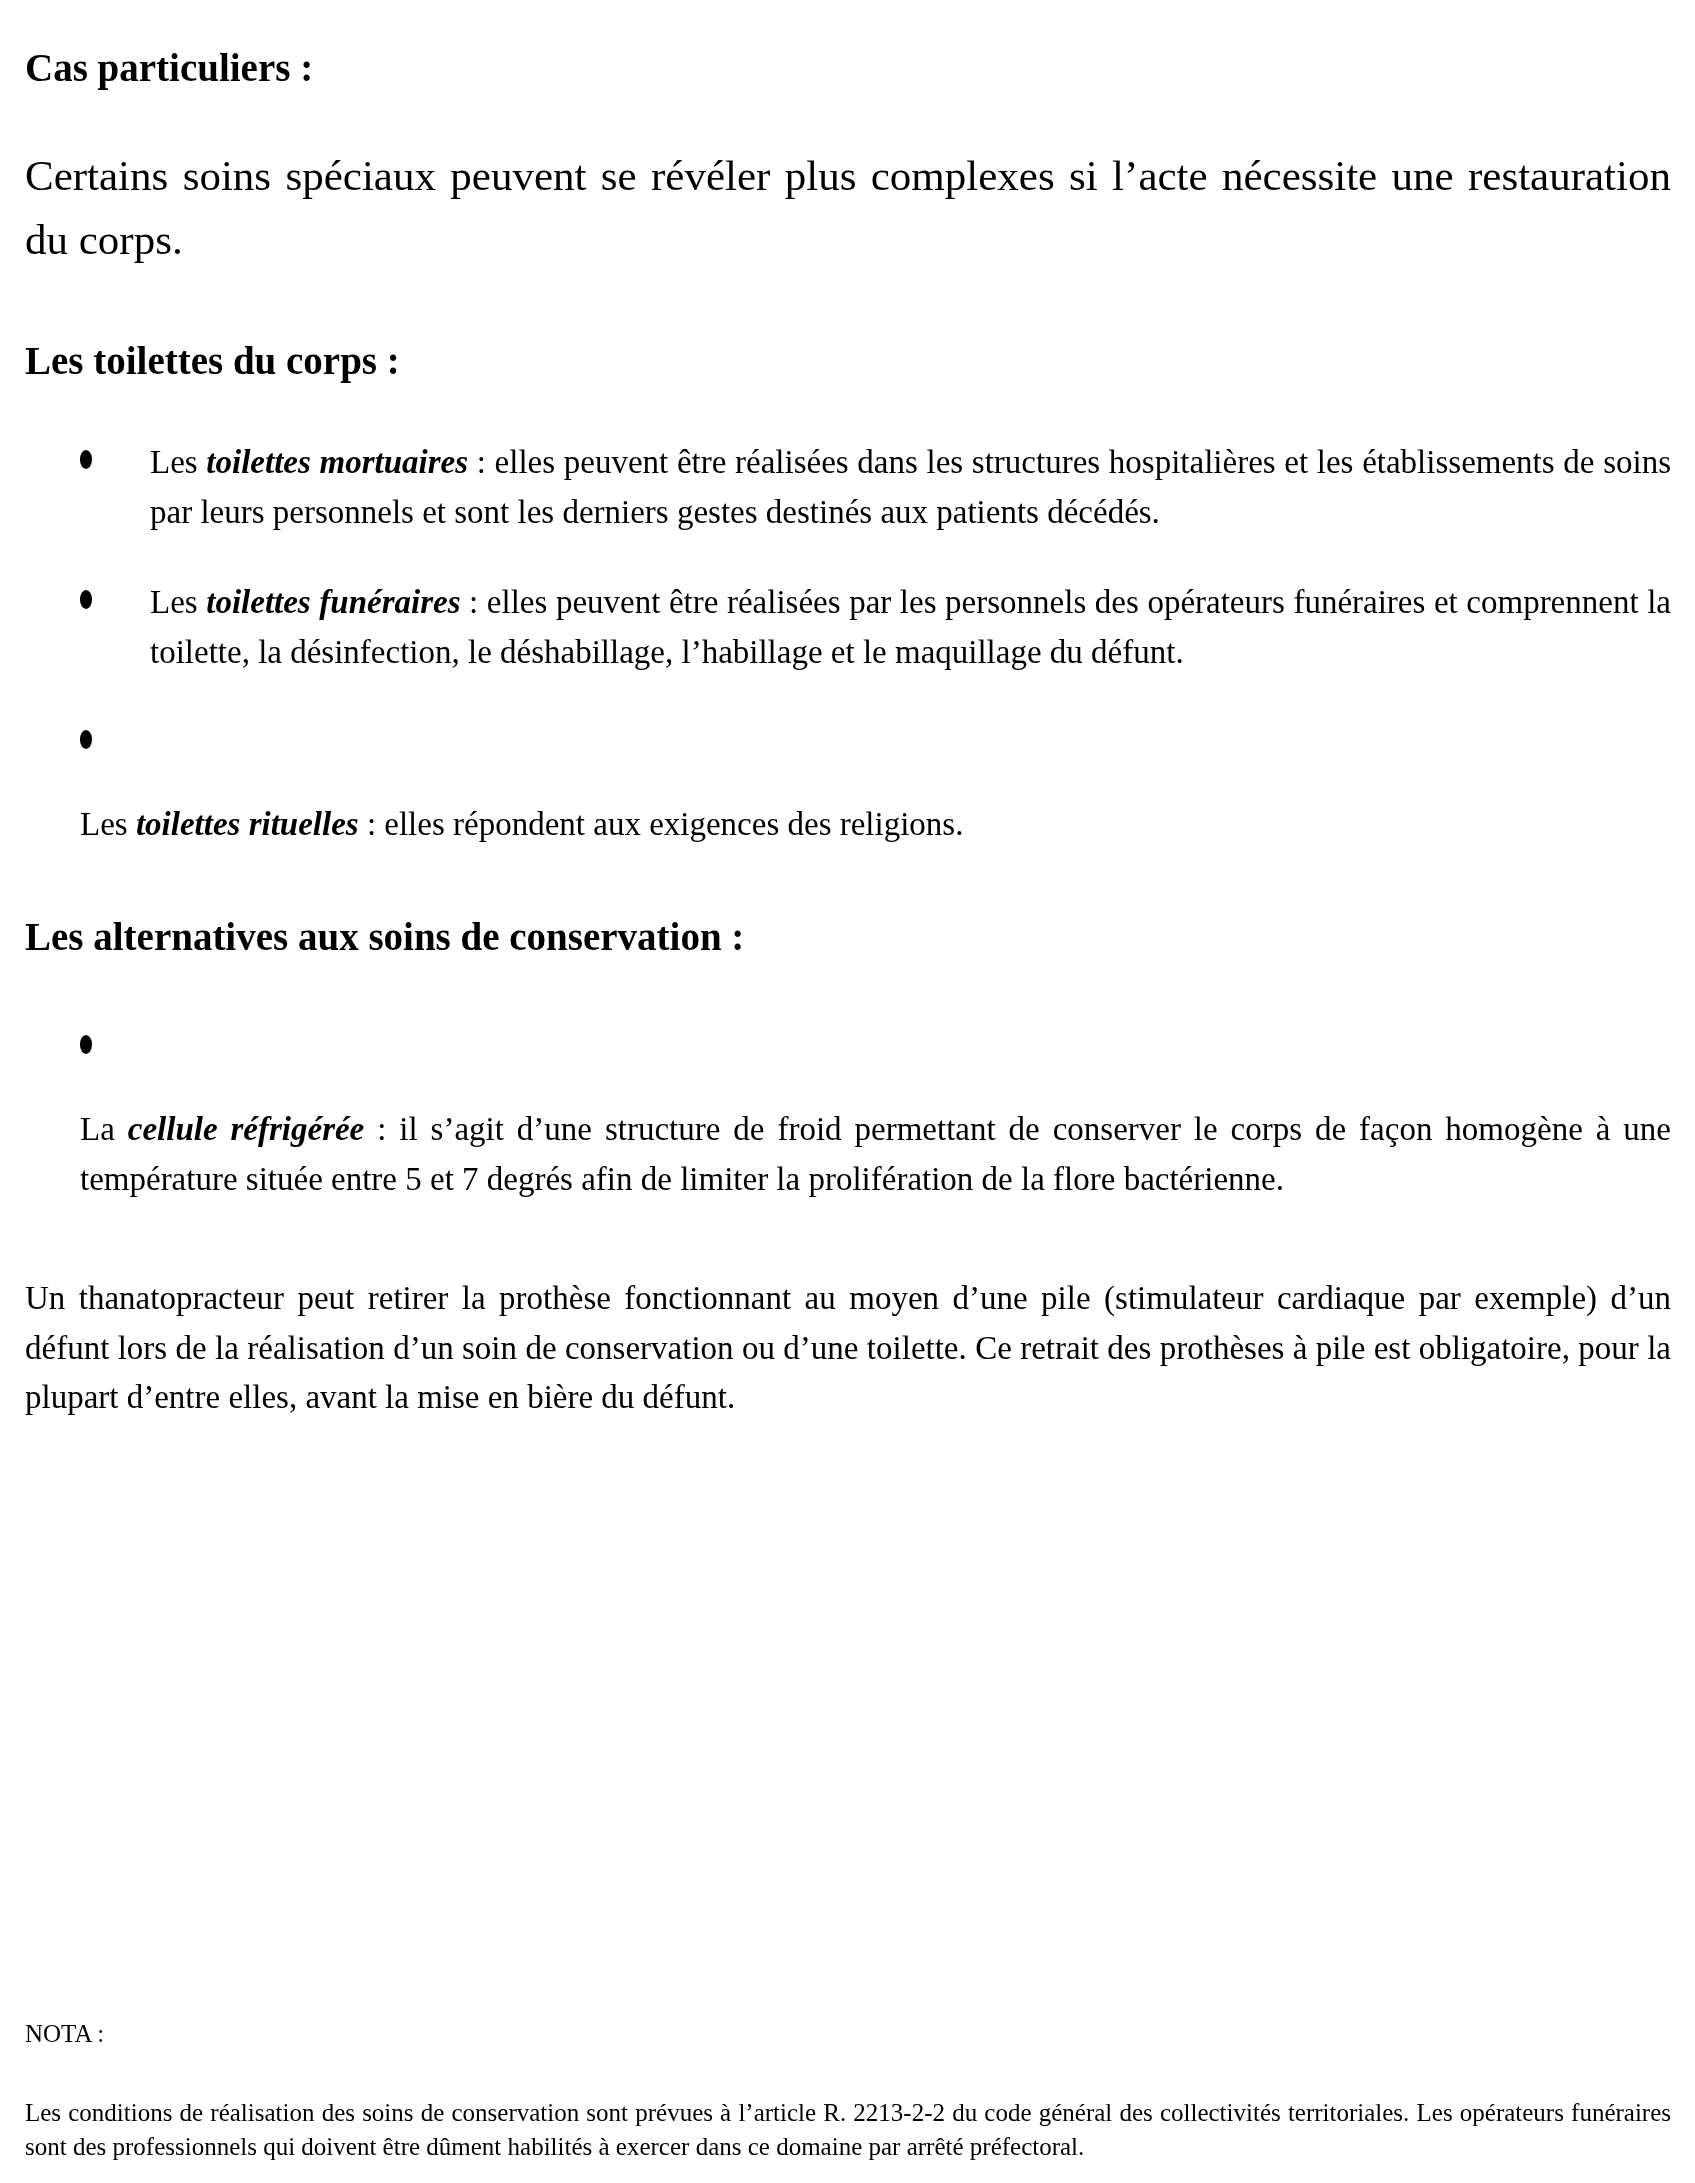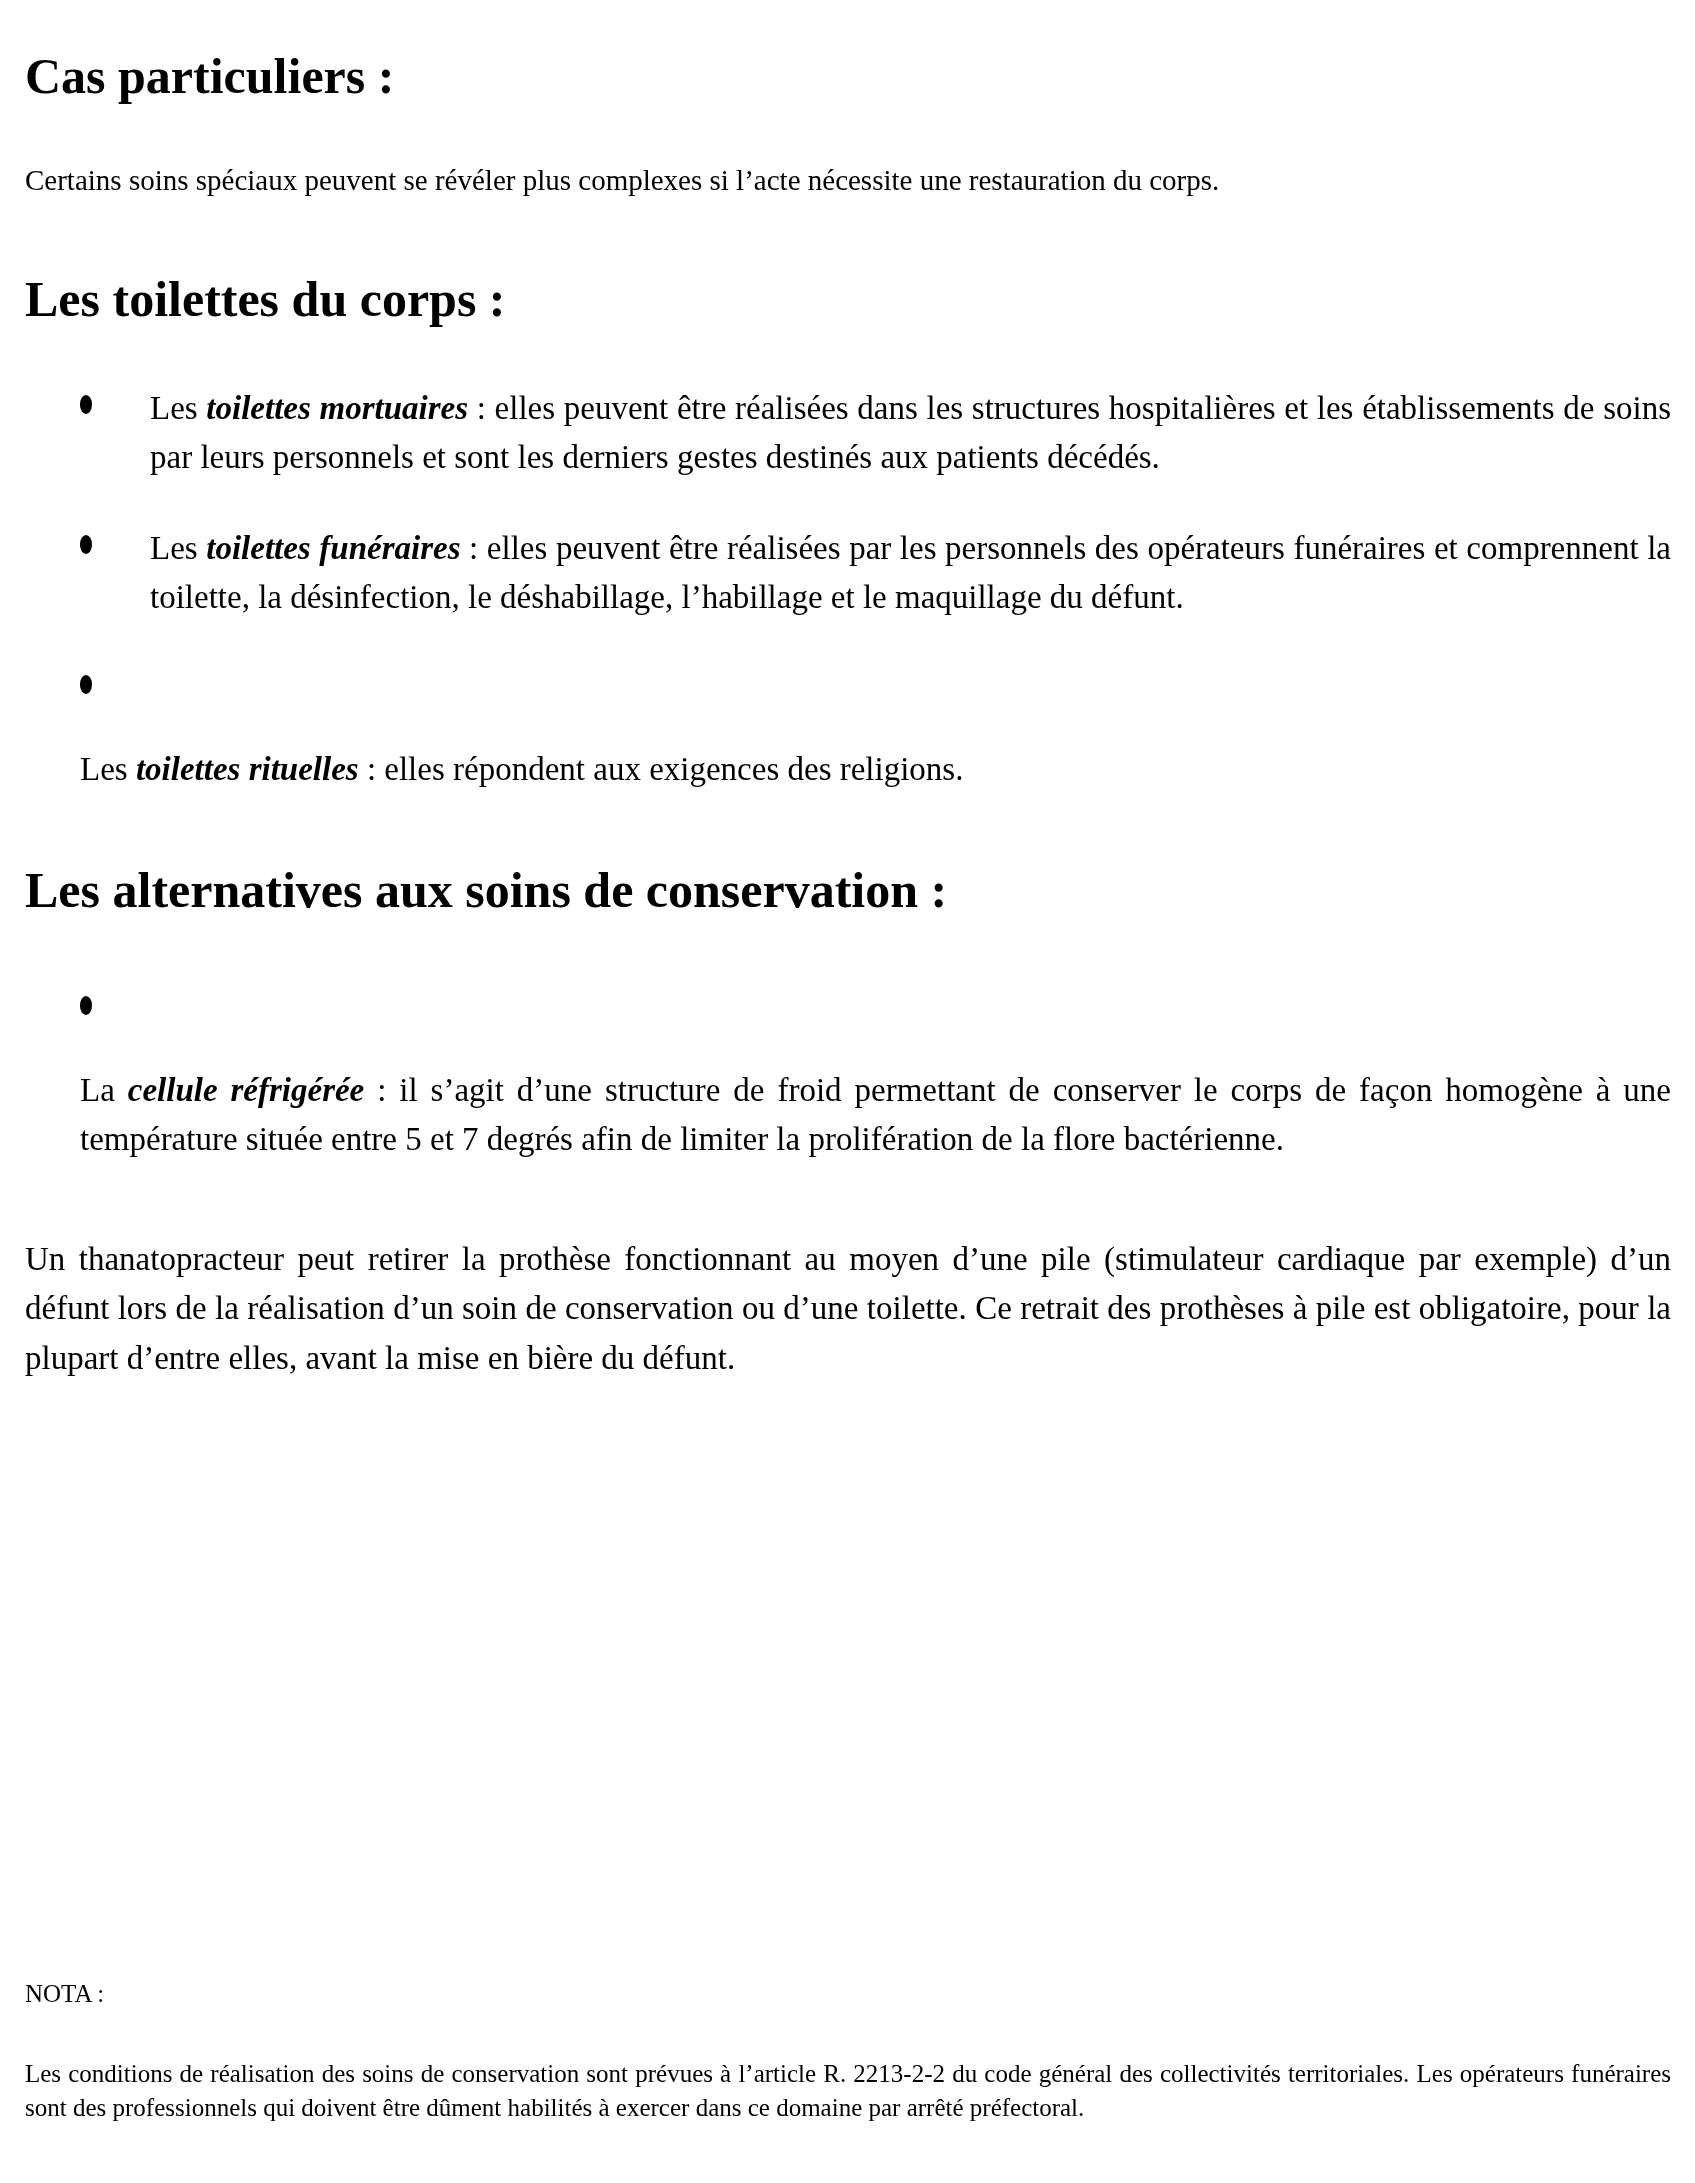--- a/index.html
+++ b/index.html
@@ -10,28 +10,28 @@
   body {
     width: 1696px;
     height: 2382px;
     box-sizing: border-box;
     padding: 41px 25px 0 25px;
     font-family: "Liberation Serif", "DejaVu Serif", serif;
     color: #000000;
     overflow: hidden;
   }
   .doc-heading {
-    font-size: 50px;
+    font-size: 39px;
     font-weight: bold;
     line-height: 1.4;
     margin: 0;
   }
   #heading-cas { margin-bottom: 48px; }
   #para-intro {
-    font-size: 29px;
+    font-size: 43px;
     line-height: 1.5;
     margin: 0 0 61px 0;
     text-align: justify;
   }
   #heading-toilettes { margin-bottom: 50px; }
   #heading-alternatives { margin-top: 61px; margin-bottom: 59px; }
   .bullet-list {
     list-style: none;
     margin: 0;
     padding: 0 0 0 55px;

